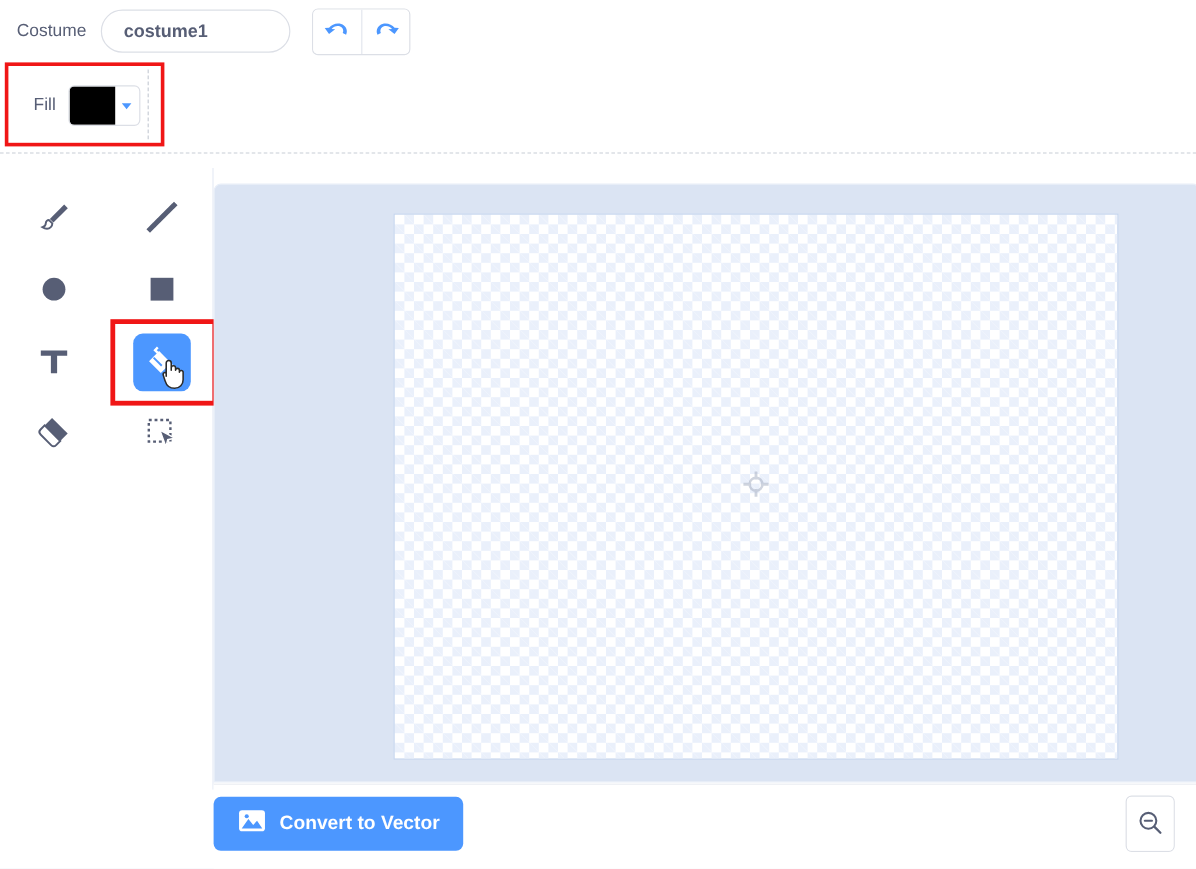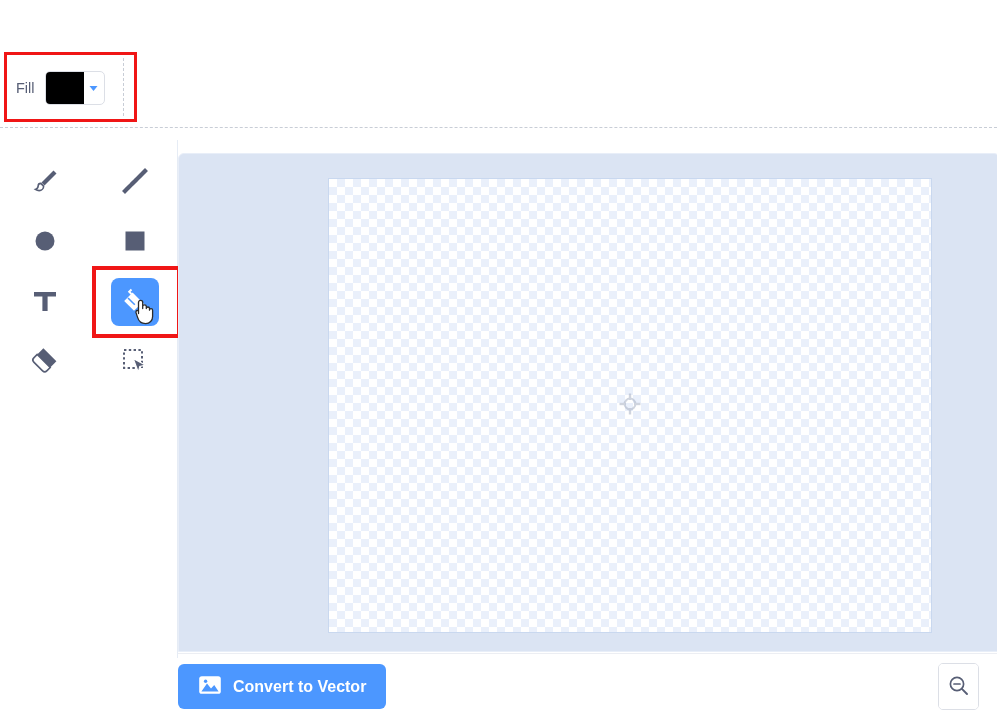--- a/index.html
+++ b/index.html
@@ -76,21 +76,21 @@
   }
   .ur-btn + .ur-btn { border-left: 1px solid #e3e6ee; }
 
   
   #fill-row {
     position: absolute;
     left: 0; top: 52px;
     width: 997px; height: 72px;
     display: flex;
     align-items: center;
-    padding-left: 16px;
+    padding-left: 28px;
     box-sizing: border-box;
   }
   .fill-label {
     font-size: 14.5px;
     color: #575e75;
     margin-right: 10px;
   }
   #fill-swatch-button {
     width: 60px;
     height: 34px;
@@ -299,20 +299,48 @@
     top: 0;
     width: 0px;
     height: 724px;
   }
 </style>
 </head>
 <body>
 
 <div id="paint-editor">
 
+  <div id="costume-row">
+    <span class="costume-label">Costume</span>
+
+    <input id="costume-name-input" type="text" value="costume1" style="">
+
+    <div id="undo-redo-group">
+      <button class="ur-btn">
+        <span>
+          <svg width="22" height="18" viewBox="0 0 22 18">
+            <path d="M4.2 7.2 C7 3.4 13 2.3 16.6 5.2 C19.2 7.3 19.6 10.4 18.4 12.9
+                     L15.6 11.6 C16.4 9.9 16.1 8 14.6 6.8 C12.2 4.9 8.3 5.6 6.3 8.2
+                     L9.3 8.3 L4.2 12.4 L0.6 7.3 Z" fill="#4c97ff"></path>
+          </svg>
+        </span>
+      </button>
+      <button class="ur-btn">
+        <span>
+          <svg width="22" height="18" viewBox="0 0 22 18">
+            <g transform="translate(22,0) scale(-1,1)">
+              <path d="M4.2 7.2 C7 3.4 13 2.3 16.6 5.2 C19.2 7.3 19.6 10.4 18.4 12.9
+                       L15.6 11.6 C16.4 9.9 16.1 8 14.6 6.8 C12.2 4.9 8.3 5.6 6.3 8.2
+                       L9.3 8.3 L4.2 12.4 L0.6 7.3 Z" fill="#4c97ff"></path>
+            </g>
+          </svg>
+        </span>
+      </button>
+    </div>
+  </div>
 
   <div id="fill-row">
     <span class="fill-label">Fill</span>
 
     <div id="fill-swatch-button">
       <div id="fill-color-chip" style="background: rgb(0, 0, 0);"></div>
       <div id="fill-caret">
         <svg width="9" height="7" viewBox="0 0 9 7">
           <path d="M0.5 1 L8.5 1 L4.5 6 Z" fill="#4c97ff"></path>
         </svg>

